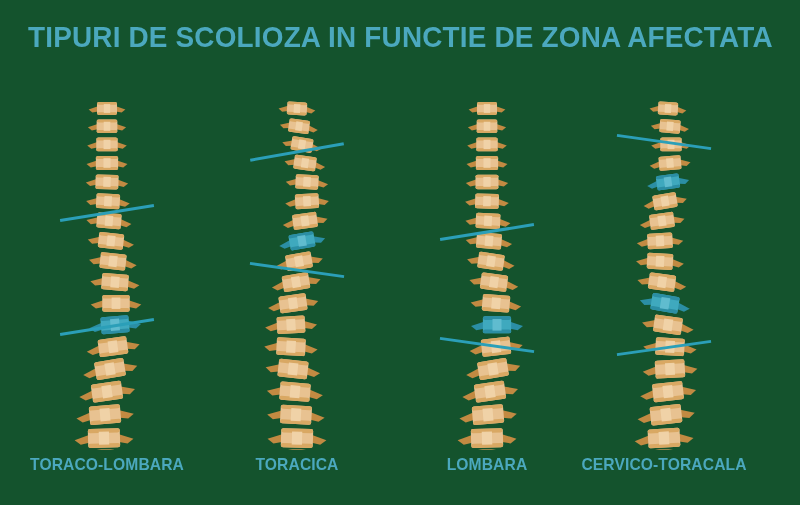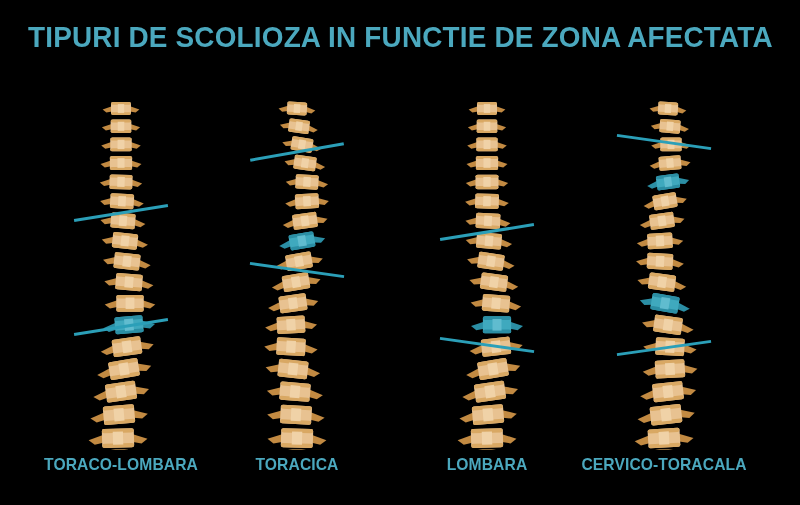--- a/index.html
+++ b/index.html
@@ -7,21 +7,21 @@
     padding: 0;
     background: #ffffff;
   }
   body {
     font-family: "Liberation Sans", sans-serif;
   }
   #infographic {
     position: relative;
     width: 800px;
     height: 505px;
-    background: #000000;
+    background: #14532d;
     overflow: hidden;
   }
   #title {
     position: absolute;
     left: 0;
     top: 22px;
     width: 800px;
     text-align: center;
     font-family: "Liberation Sans", sans-serif;
     font-size: 30px;
@@ -61,21 +61,21 @@
     white-space: nowrap;
   }
 </style>
 </head>
 <body>
 
 <div id="infographic">
 
   <div id="title">TIPURI DE SCOLIOZA IN FUNCTIE DE ZONA AFECTATA</div>
 
-  <div class="spine-col" id="col-0" style="left:21px;">
+  <div class="spine-col" id="col-0" style="left:7px;">
     <svg class="spine-svg" id="svg-0" width="200" height="370" viewBox="0 0 200 370">
         <g>
           <g transform="translate(100.00,28.50) rotate(0.00)">
             <path d="M -9 -2.34 L -18.4 0.975 L -14.620000000000001 4.095 L -9 2.925 Z" fill="#c28a42"></path>
             <path d="M 9 -2.34 L 18.4 0.975 L 14.620000000000001 4.095 L 9 2.925 Z" fill="#c28a42"></path>
             <rect x="-10" y="-6.5" width="20" height="13" rx="2.2" ry="2.2" fill="#e8c291"></rect>
             <rect x="-10" y="-6.5" width="20" height="2.86" rx="2.2" ry="2.2" fill="#d9a863"></rect>
             <rect x="-10" y="3.64" width="20" height="2.86" rx="2.2" ry="2.2" fill="#d9a863"></rect>
             <rect x="-3.2" y="-4.42" width="6.4" height="8.84" fill="#f0d3a9" opacity="0.95"></rect>
           </g>

